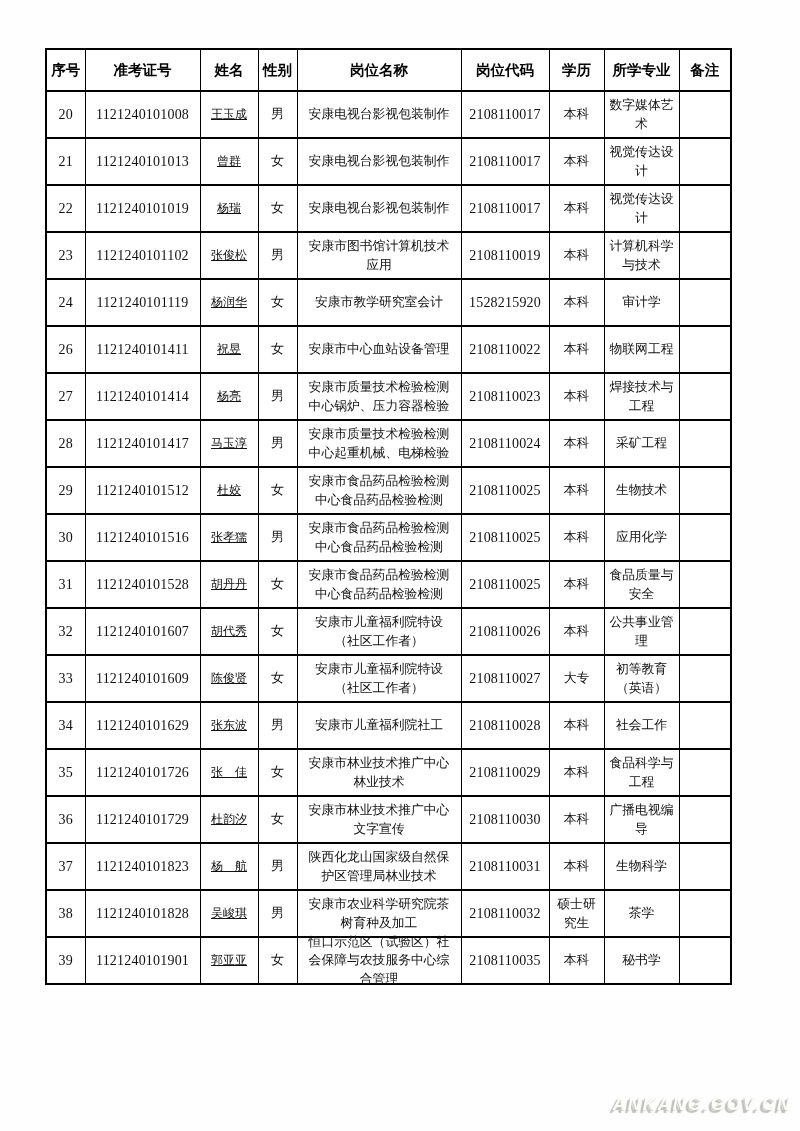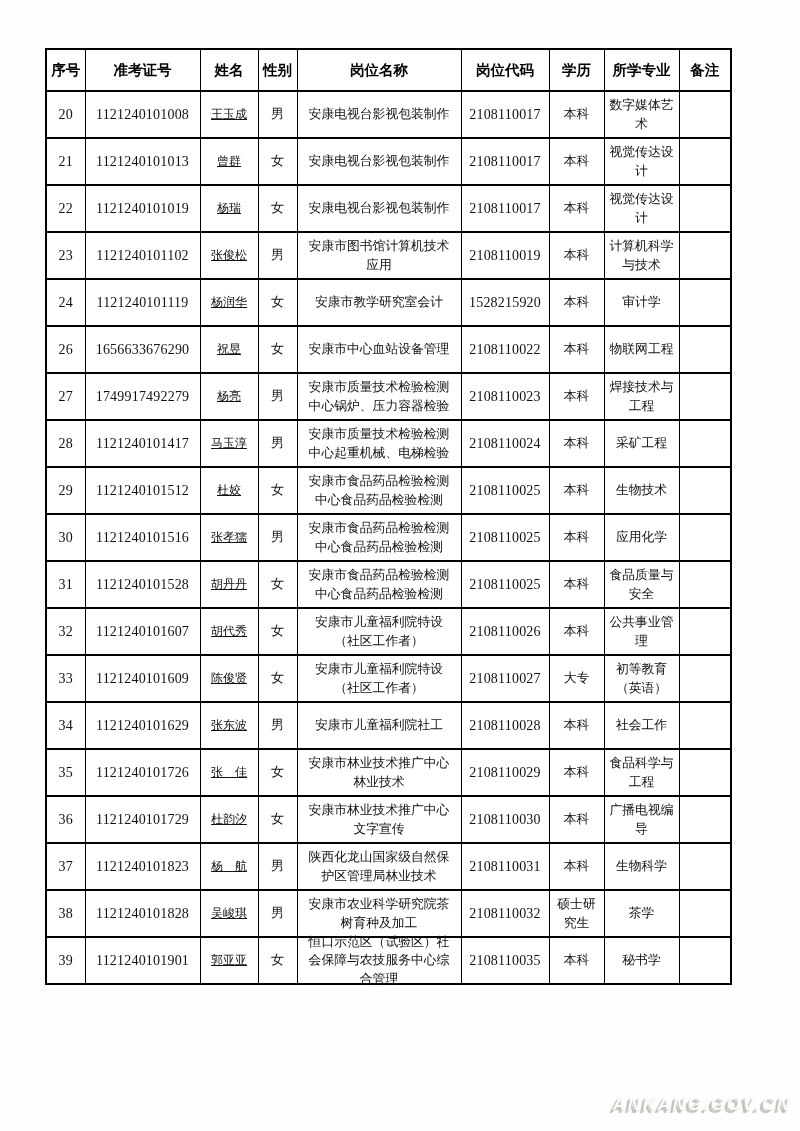--- a/index.html
+++ b/index.html
@@ -226,21 +226,21 @@
           </td>
           <td class="c-remark">
             <div class="cw"></div>
           </td>
         </tr>
         <tr>
           <td class="c-seq">
             <div class="cw">26</div>
           </td>
           <td class="c-id">
-            <div class="cw">1656633676290</div>
+            <div class="cw">1121240101411</div>
           </td>
           <td class="c-name">
             <div class="cw">祝昱</div>
           </td>
           <td class="c-gender">
             <div class="cw">女</div>
           </td>
           <td class="c-position">
             <div class="cw">安康市中心血站设备管理</div>
           </td>
@@ -255,21 +255,21 @@
           </td>
           <td class="c-remark">
             <div class="cw"></div>
           </td>
         </tr>
         <tr>
           <td class="c-seq">
             <div class="cw">27</div>
           </td>
           <td class="c-id">
-            <div class="cw">1749917492279</div>
+            <div class="cw">1121240101414</div>
           </td>
           <td class="c-name">
             <div class="cw">杨亮</div>
           </td>
           <td class="c-gender">
             <div class="cw">男</div>
           </td>
           <td class="c-position">
             <div class="cw">安康市质量技术检验检测
 中心锅炉、压力容器检验</div>

